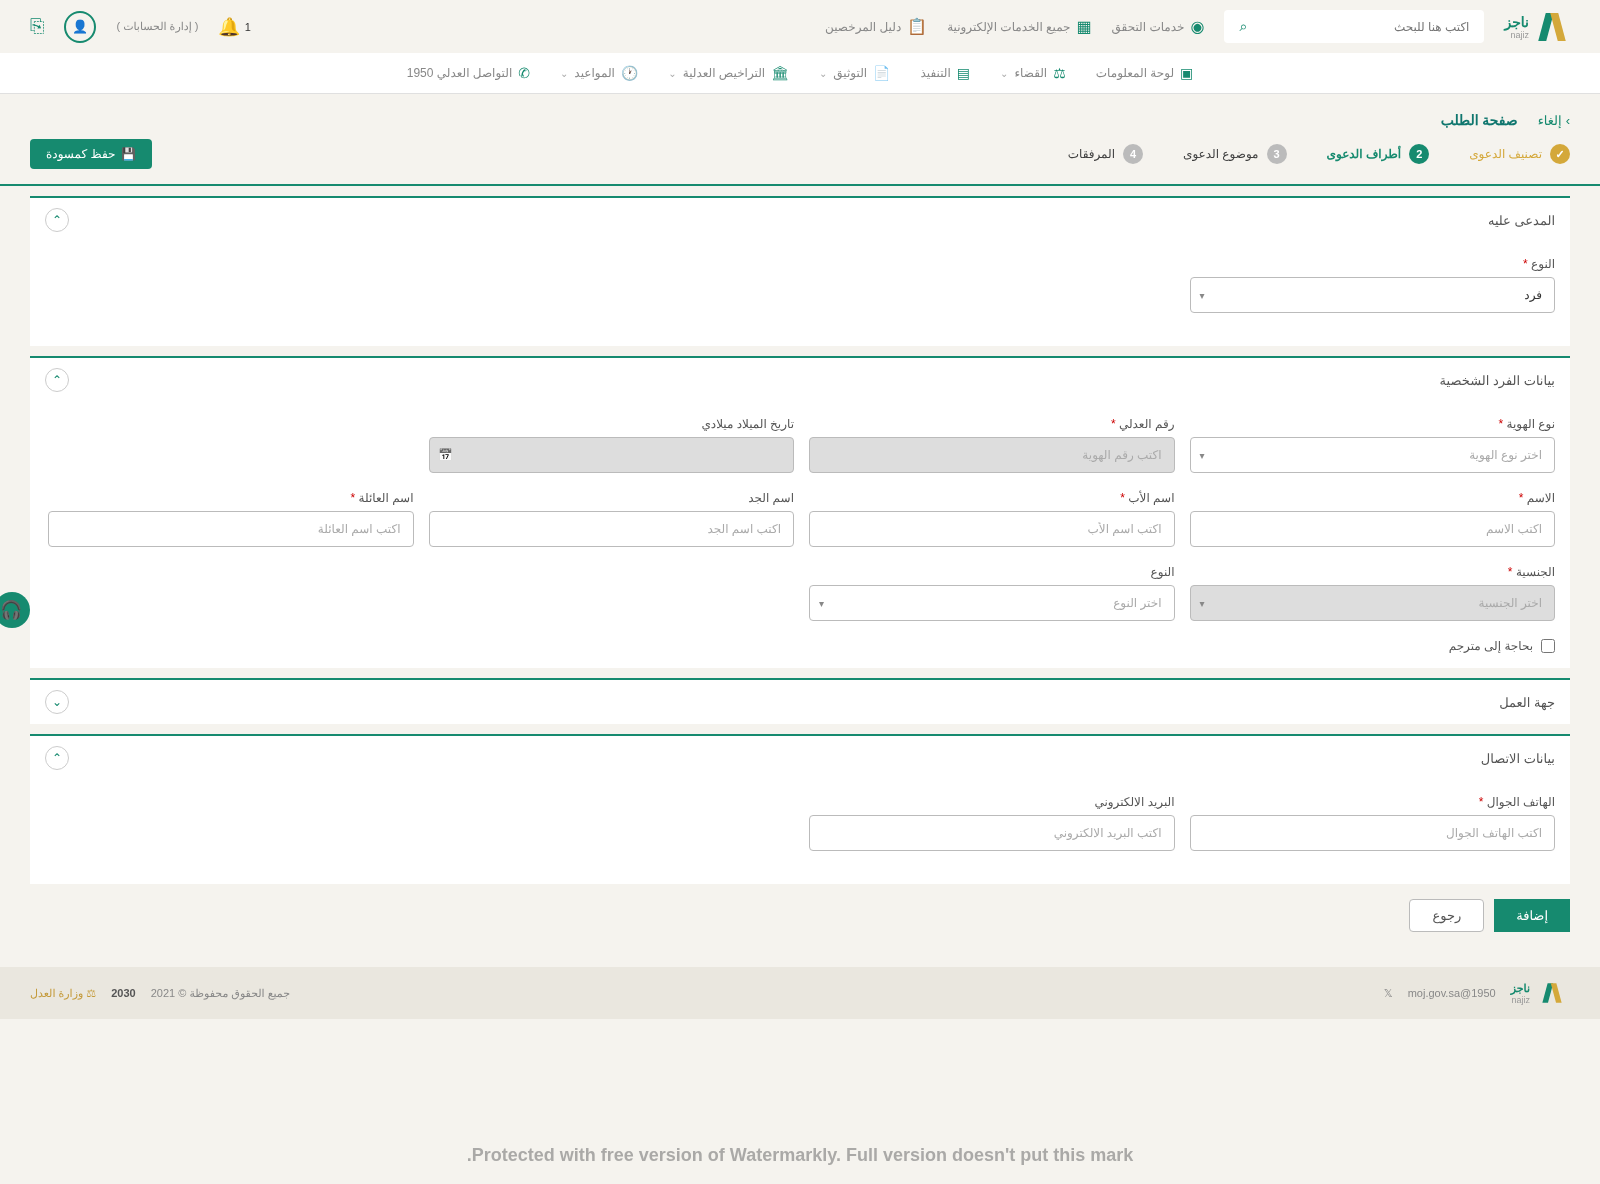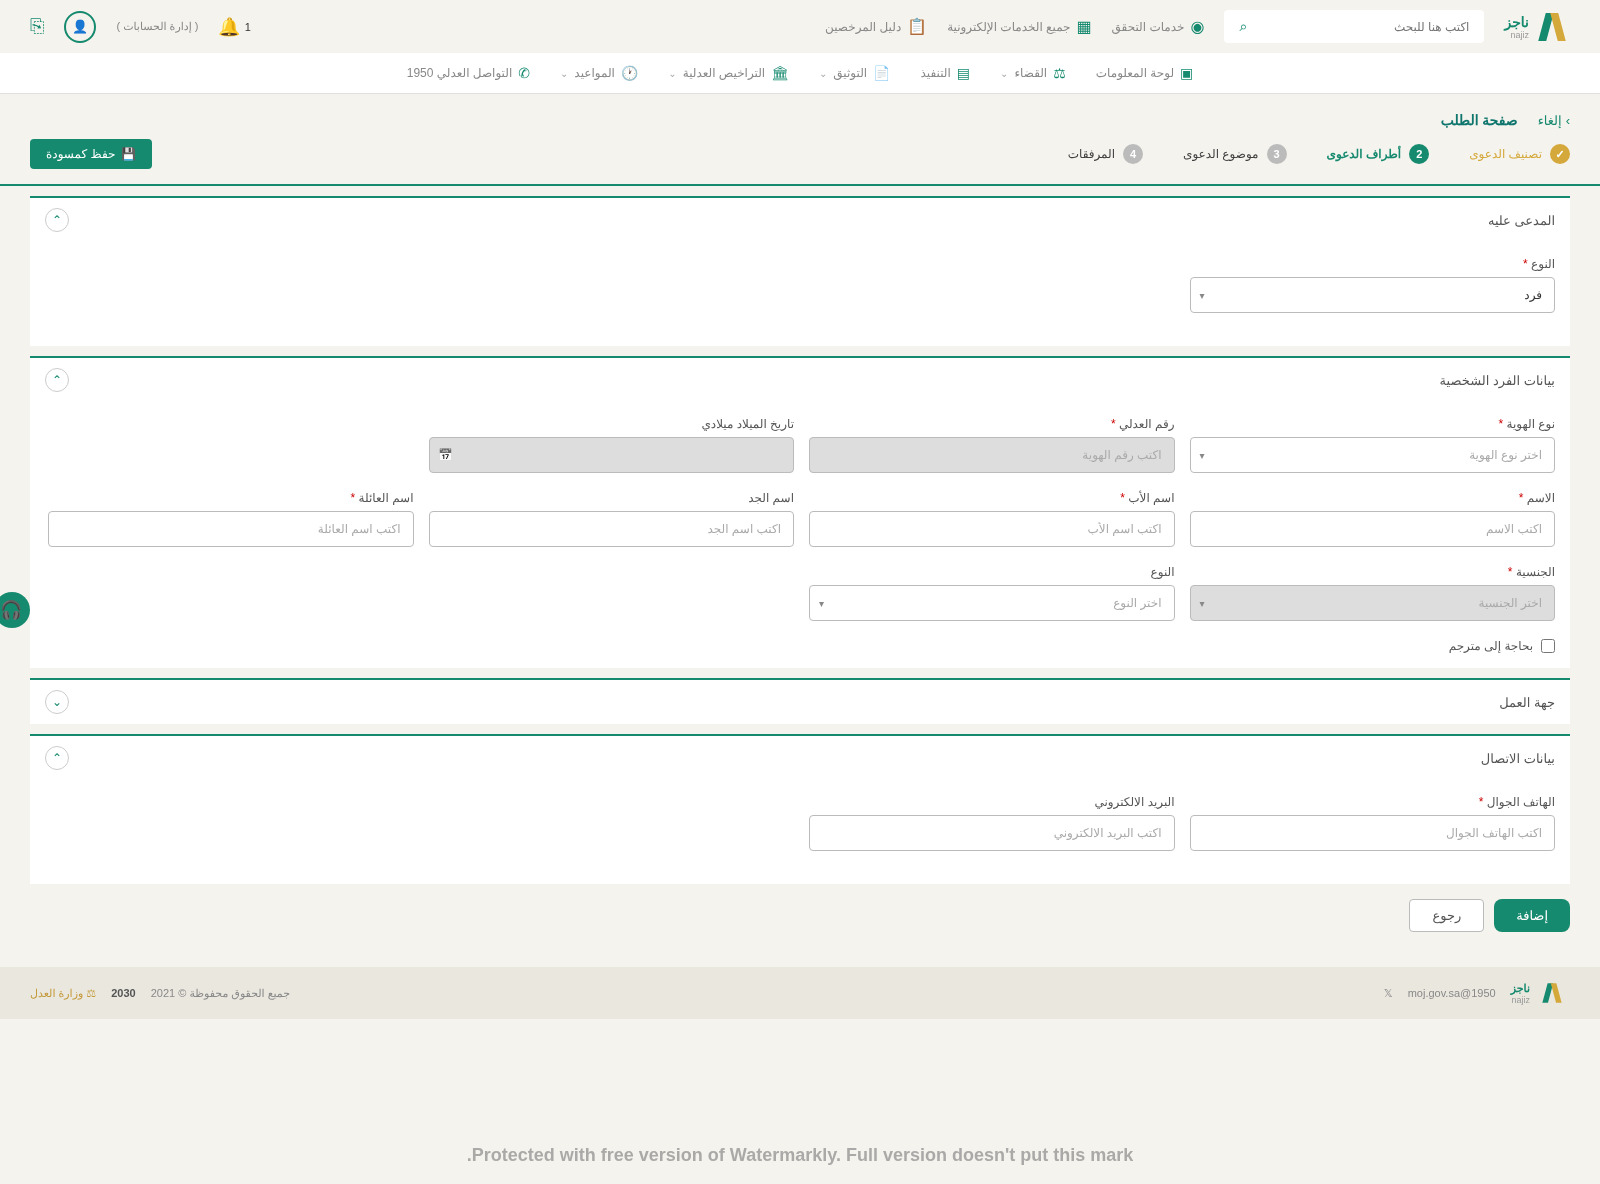--- a/index.html
+++ b/index.html
@@ -69,21 +69,21 @@
 .form-control.disabled { background: #ddd; }
 .form-select { position: relative; }
 .form-select::after { content: '▾'; position: absolute; left: 10px; top: 50%; transform: translateY(-50%); color: #888; pointer-events: none; font-size: 10px; }
 .date-input { position: relative; }
 .date-input::before { content: '📅'; position: absolute; left: 10px; top: 50%; transform: translateY(-50%); font-size: 12px; filter: grayscale(1); }
 .checkbox-row { display: flex; align-items: center; gap: 8px; font-size: 12px; color: #555; }
 .checkbox-row input { width: 14px; height: 14px; }
 
 
 .action-row { display: flex; gap: 10px; padding: 15px 30px; }
-.btn-primary { background: #168a6f; color: #fff; border: none; border-radius: 8px; padding: 8px 22px; font-size: 13px; cursor: pointer; }
+.btn-primary { background: #168a6f; color: #fff; border: none; border-radius: 0; padding: 8px 22px; font-size: 13px; cursor: pointer; }
 .btn-outline { background: #fff; color: #555; border: 1px solid #bbb; border-radius: 4px; padding: 8px 22px; font-size: 13px; cursor: pointer; }
 
 
 .footer { background: #eae7df; padding: 12px 30px; display: flex; justify-content: space-between; align-items: center; font-size: 11px; color: #888; margin-top: 20px; }
 .footer-right { display: flex; align-items: center; gap: 15px; }
 .footer-left { display: flex; align-items: center; gap: 15px; }
 .footer-logo-small { display: flex; align-items: center; gap: 4px; }
 .watermark-text { position: absolute; bottom: 18px; width: 100%; text-align: center; color: rgba(120,120,120,0.6); font-size: 18px; font-weight: bold; pointer-events: none; }
 
 

